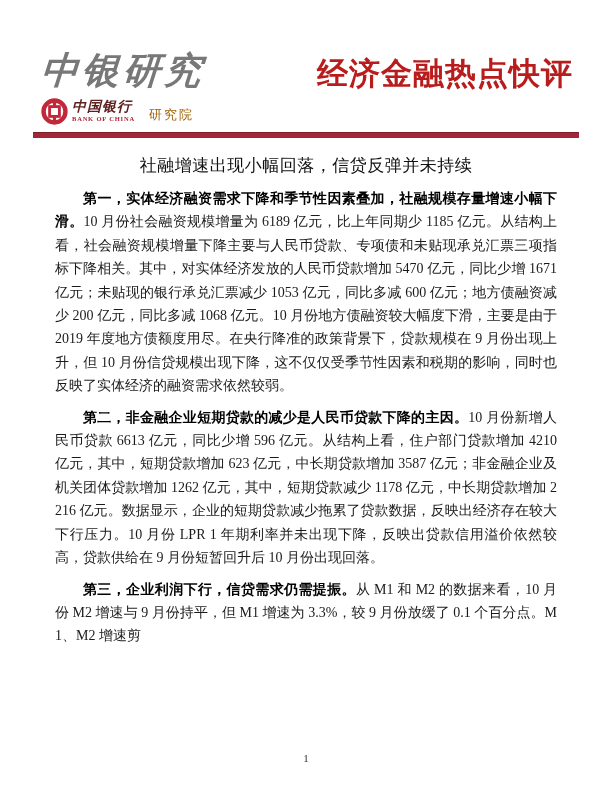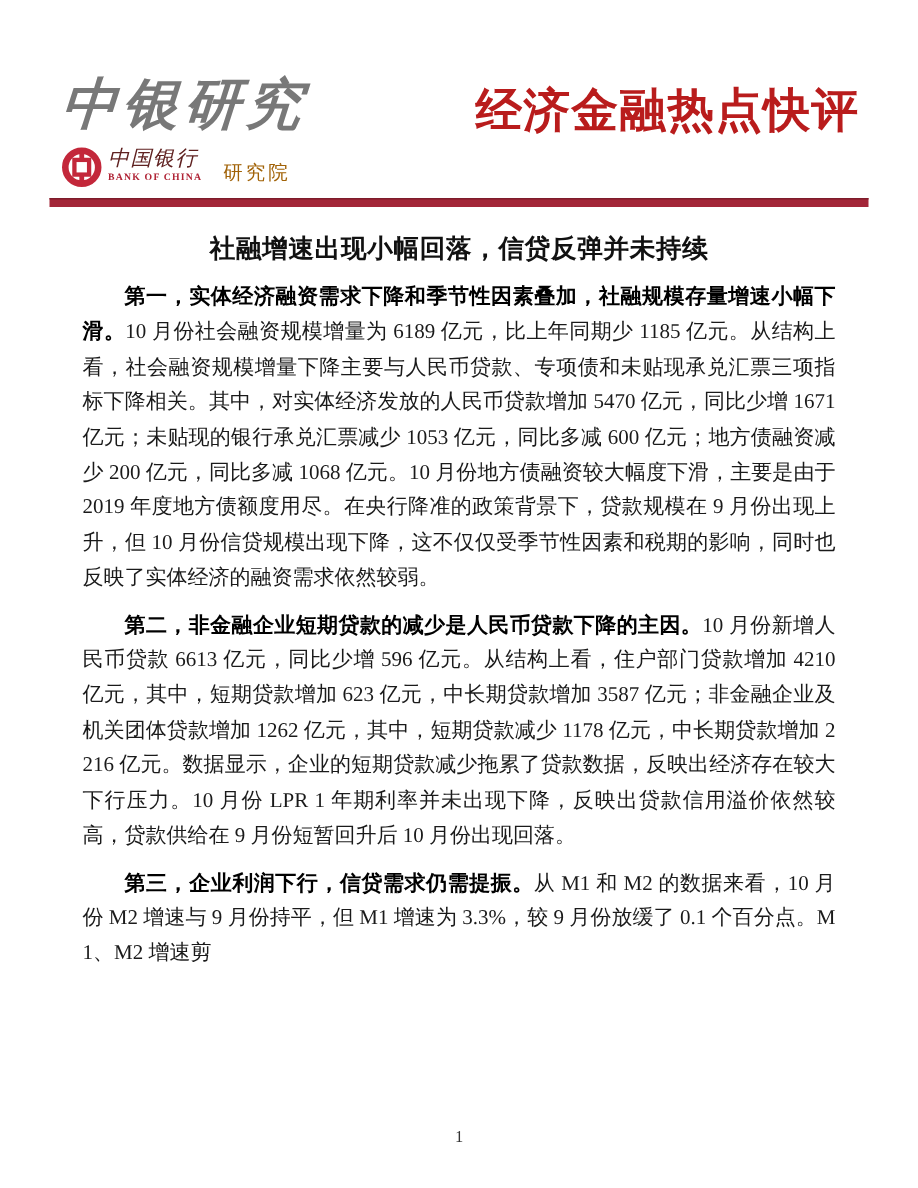--- a/index.html
+++ b/index.html
@@ -30,21 +30,21 @@
     font-family:"Liberation Sans","DejaVu Sans",sans-serif;
   }
   .hdr-row2{
     display:flex;justify-content:space-between;align-items:flex-end;
     margin-top:9px;padding:0 4px 0 8px;
   }
   .logo-group{display:flex;align-items:center;}
   .boc-emblem{width:27px;height:27px;flex:0 0 auto;}
   .boc-names{margin-left:4px;line-height:1;}
   .boc-cn{
-    font-size:14px;font-weight:normal;color:#5f2120;
+    font-size:14px;font-weight:bold;color:#5f2120;
     font-style:italic;letter-spacing:1px;line-height:1;
   }
   .boc-en{
     font-size:6.5px;font-weight:bold;color:#b02436;
     letter-spacing:0.8px;line-height:1;margin-top:2px;
     font-family:"Liberation Serif",serif;
   }
   .dept{
     font-size:13px;color:#a16207;margin-left:14px;
     letter-spacing:2px;align-self:center;margin-top:6px;
@@ -55,21 +55,21 @@
     font-family:"Liberation Sans","DejaVu Sans",sans-serif;
     padding-bottom:2px;
   }
   .red-rule{
     height:5px;background:#a32638;margin-top:7px;
     border-top:1px solid #7e1c2b;
   }
   
   .article{padding:0 22px;}
   .article-title{
-    text-align:center;font-size:17px;font-weight:bold;color:#111;
+    text-align:center;font-size:17px;font-weight:normal;color:#111;
     margin:16px 0 10px 0;letter-spacing:0.5px;
   }
   .article p{
     margin:0 0 8px 0;
     font-size:14px;line-height:23.4px;
     text-align:justify;text-indent:2em;
     word-break:break-all;
   }
   .article p b{font-weight:bold;color:#000;}
   

